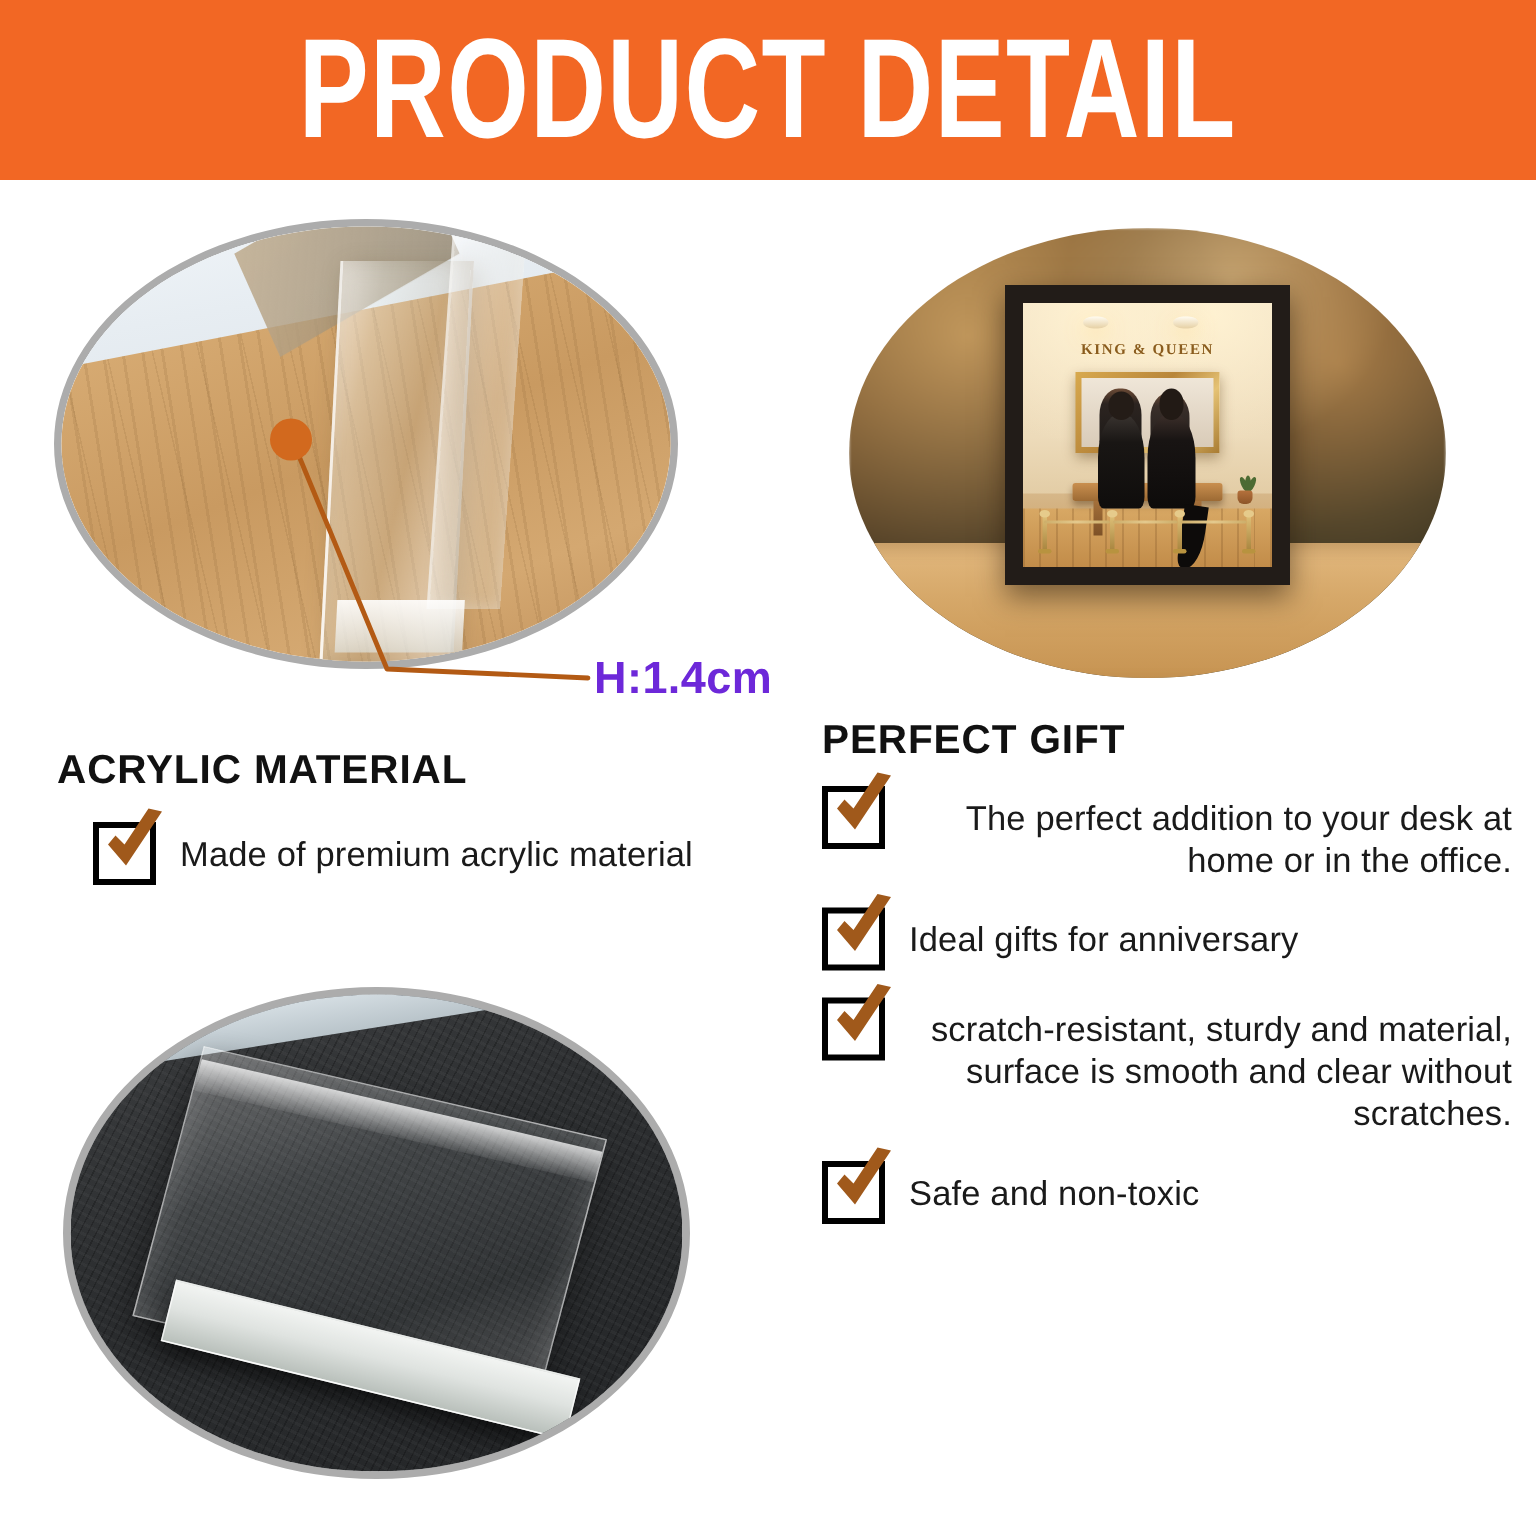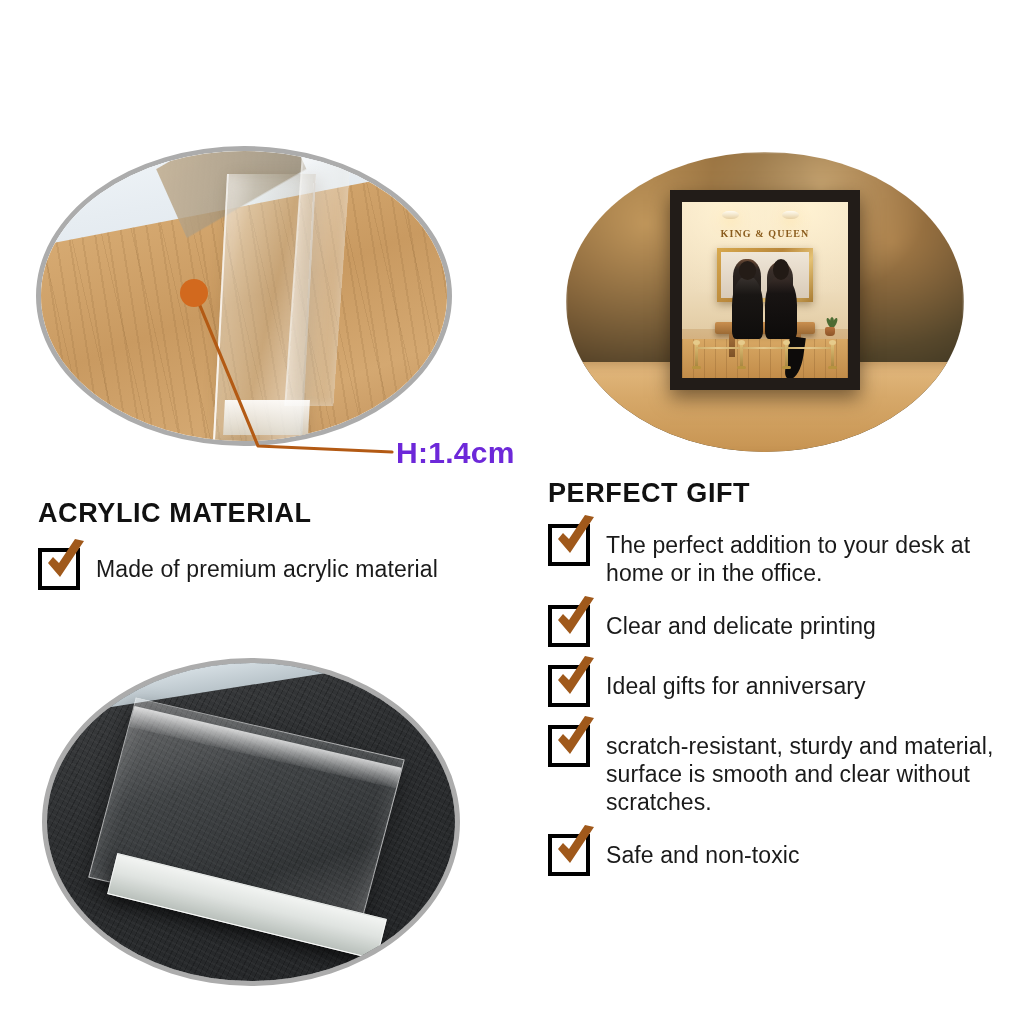--- a/index.html
+++ b/index.html
@@ -205,22 +205,22 @@
     white-space: nowrap;
   }
   #title-acrylic { left: 38px; top: 498px; }
   #title-gift { left: 548px; top: 478px; }
 
   .bullets { position: absolute; }
   #bullets-acrylic { left: 38px; top: 548px; width: 480px; }
   #bullets-gift { left: 548px; top: 524px; width: 460px; }
 
   .bullet { position: relative; display: flex; align-items: flex-start; }
-  #bullets-acrylic .bullet { margin-bottom: 0; }
-  #bullets-gift .bullet { margin-bottom: 18px; }
+  #bullets-acrylic .bullet { margin-bottom: 0; margin-left: 24px; }
+  #bullets-gift .bullet { margin-bottom: 18px; text-align: right; }
 
   .checkbox {
     position: relative; flex: 0 0 auto;
     width: 42px; height: 42px; border: 4px solid #000000;
     background: #ffffff; margin-right: 16px;
   }
   .checkbox svg { position: absolute; left: 2px; top: -13px; width: 44px; height: 46px; overflow: visible; }
   .bullet-text {
     font-family: "Liberation Sans", sans-serif;
     font-size: 23px; line-height: 1.22; color: #1a1a1a;
@@ -234,20 +234,23 @@
     position: absolute; left: 396px; top: 436px;
     font-family: "Liberation Sans", sans-serif; font-weight: 700;
     font-size: 30px; color: #6d28d9; letter-spacing: .3px; white-space: nowrap;
   }
 </style>
 </head>
 <body>
 
 <div class="page">
 
+  <div class="banner">
+    <div class="banner-title">PRODUCT DETAIL</div>
+  </div>
 
   <div class="oval bordered" id="oval-edge">
     <div class="edge-scene">
       <div class="edge-wall"></div>
       <div class="edge-floor"></div>
       <div class="edge-bevel"></div>
       <div class="edge-block"></div>
       <div class="edge-block2"></div>
       <div class="edge-base"></div>
     </div>
@@ -329,28 +332,20 @@
 
     <div class="bullet">
       <div class="checkbox">
         <svg viewBox="0 0 44 46">
           <path d="M4 24 L16 38 L40 2 L31 0 L15 24 L9 18 Z" fill="#A0591B"></path>
         </svg>
       </div>
       <div class="bullet-text">The perfect addition to your desk at home or in the office.</div>
     </div>
 
-    <div class="bullet">
-      <div class="checkbox">
-        <svg viewBox="0 0 44 46">
-          <path d="M4 24 L16 38 L40 2 L31 0 L15 24 L9 18 Z" fill="#A0591B"></path>
-        </svg>
-      </div>
-      <div class="bullet-text">Clear and delicate printing</div>
-    </div>
 
     <div class="bullet">
       <div class="checkbox">
         <svg viewBox="0 0 44 46">
           <path d="M4 24 L16 38 L40 2 L31 0 L15 24 L9 18 Z" fill="#A0591B"></path>
         </svg>
       </div>
       <div class="bullet-text">Ideal gifts for anniversary</div>
     </div>
 

